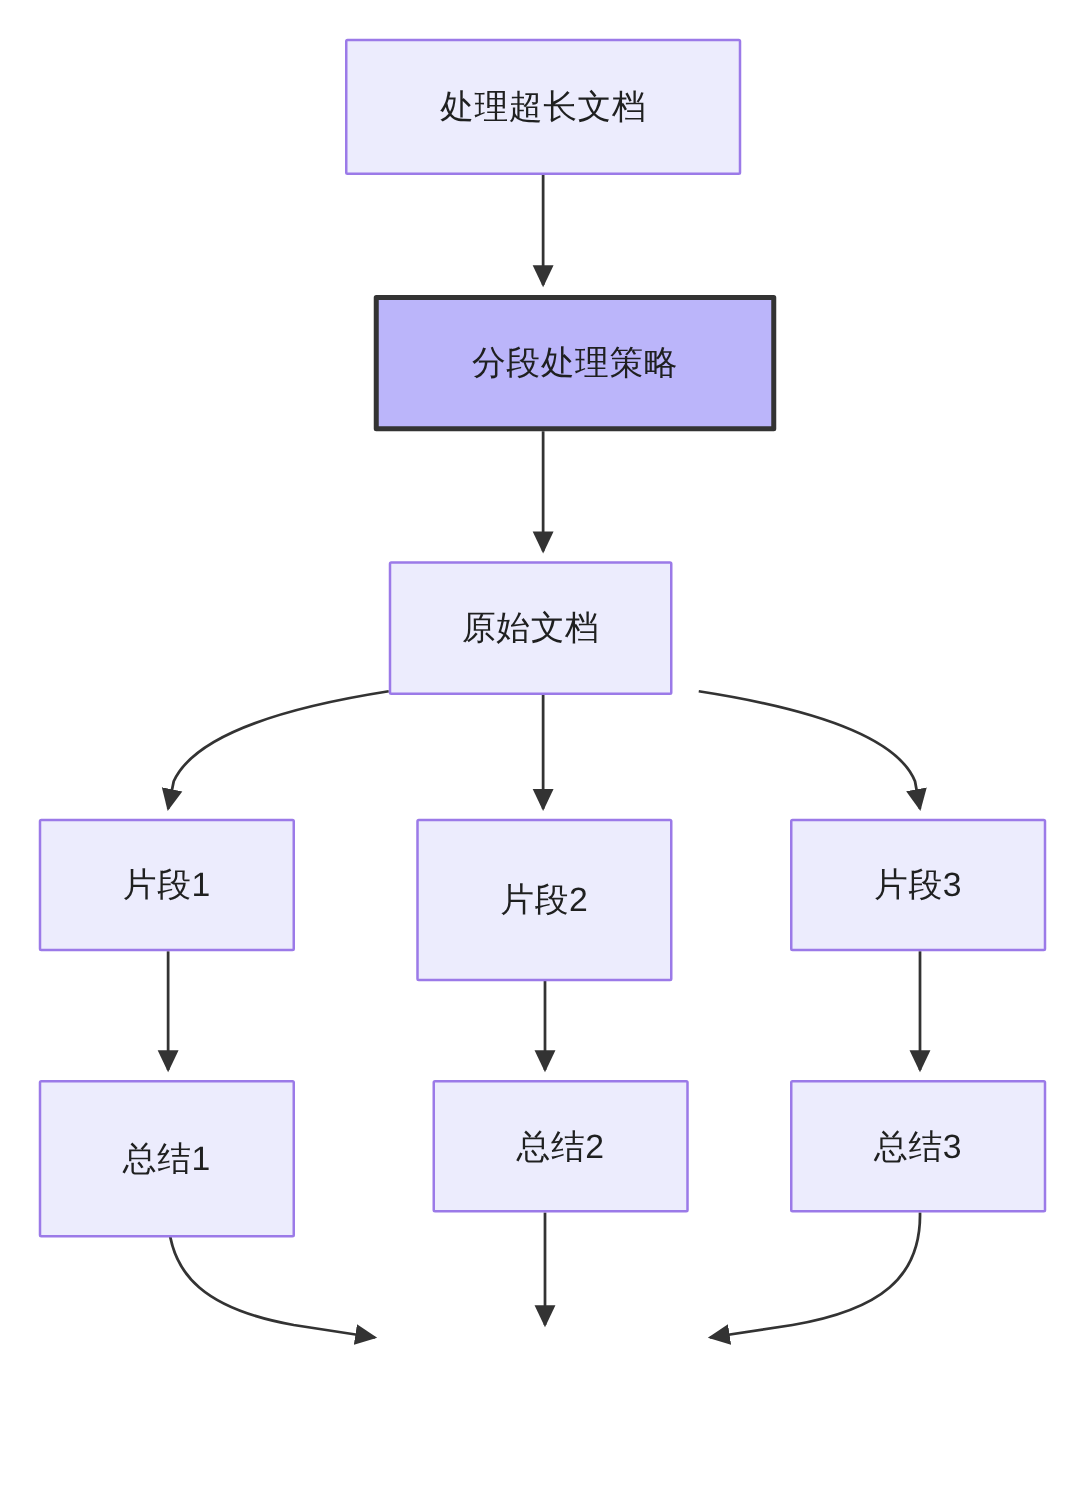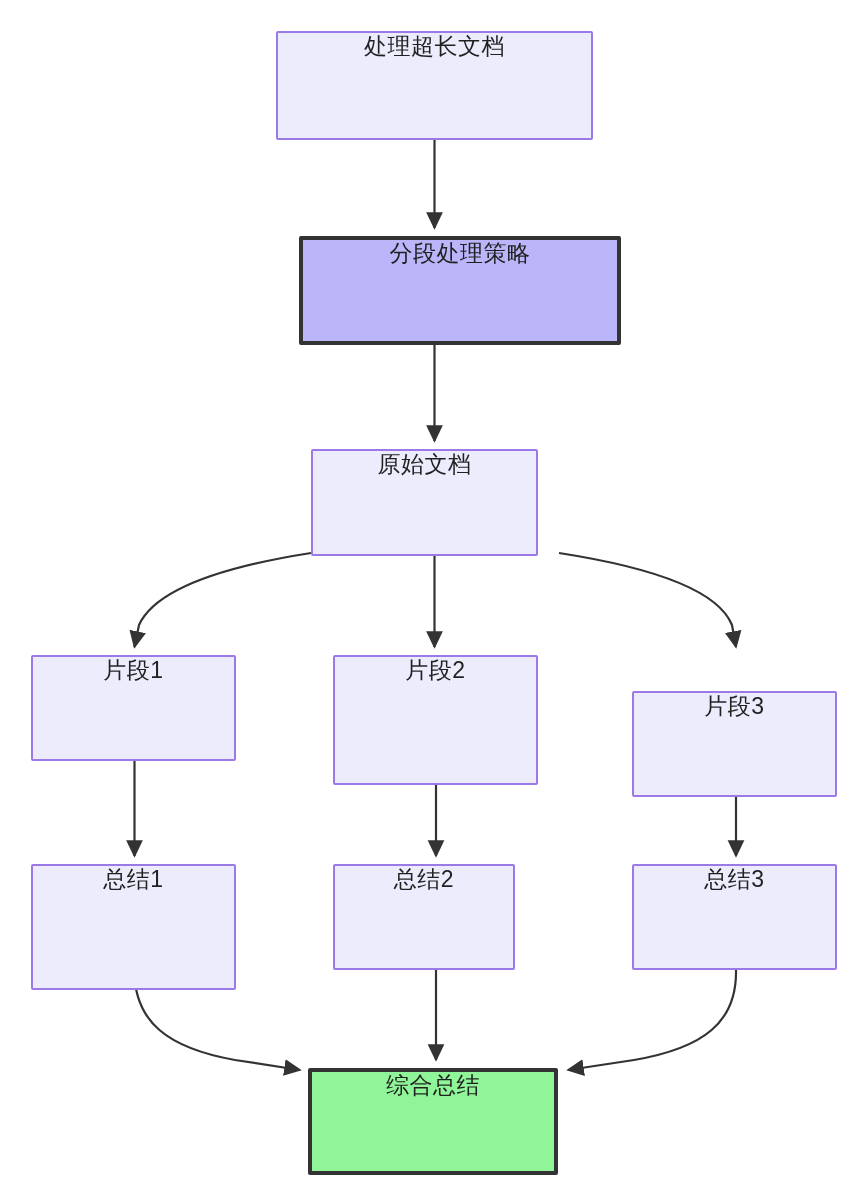--- a/index.html
+++ b/index.html
@@ -25,25 +25,26 @@
     left: 0;
     top: 0;
     width: 852px;
     height: 1196px;
     pointer-events: none;
   }
   .node {
     position: absolute;
     box-sizing: border-box;
     display: flex;
+    align-items: center;
     justify-content: center;
     text-align: center;
     line-height: 1.2;
     color: #1f2020;
-    font-size: 23px;
+    font-size: 27px;
     letter-spacing: 0.5px;
     border-radius: 2px;
   }
   .node-normal {
     background: #ececfd;
     border: 2px solid #9b7ae8;
   }
   .node-strategy {
     background: #bbb5fa;
     border: 4px solid #333333;
@@ -53,24 +54,24 @@
     background: #90f598;
     border: 4px solid #333333;
   }
   
   #node-long-doc      { left: 276px; top: 31px;   width: 317px; height: 109px; }
   #node-strategy      { left: 271px; top: 236px;  width: 322px; height: 109px; }
   #node-source-doc    { left: 311px; top: 449px;  width: 227px; height: 107px; }
 
   #node-chunk-1       { left: 31px;  top: 655px;  width: 205px; height: 106px; }
   #node-chunk-2       { left: 333px; top: 655px;  width: 205px; height: 130px; }
-  #node-chunk-3       { left: 632px; top: 655px;  width: 205px; height: 106px; margin-top: 36px; }
+  #node-chunk-3       { left: 632px; top: 655px;  width: 205px; height: 106px; }
 
   #node-summary-1     { left: 31px;  top: 864px;  width: 205px; height: 126px; }
-  #node-summary-2     { left: 333px; top: 864px;  width: 182px; height: 106px; }
+  #node-summary-2     { left: 346px; top: 864px;  width: 205px; height: 106px; }
   #node-summary-3     { left: 632px; top: 864px;  width: 205px; height: 106px; }
 
   #node-final-summary { left: 308px; top: 1068px; width: 250px; height: 107px; }
 
   .node-label {
     display: block;
     pointer-events: none;
   }
 </style>
 </head>
@@ -137,17 +138,14 @@
   </div>
 
   <div class="node node-normal" id="node-summary-2">
     <span class="node-label">总结2</span>
   </div>
 
   <div class="node node-normal" id="node-summary-3">
     <span class="node-label">总结3</span>
   </div>
 
-  <div class="node node-final" id="node-final-summary">
-    <span class="node-label">综合总结</span>
-  </div>
 
 </div>
 
 </body></html>

